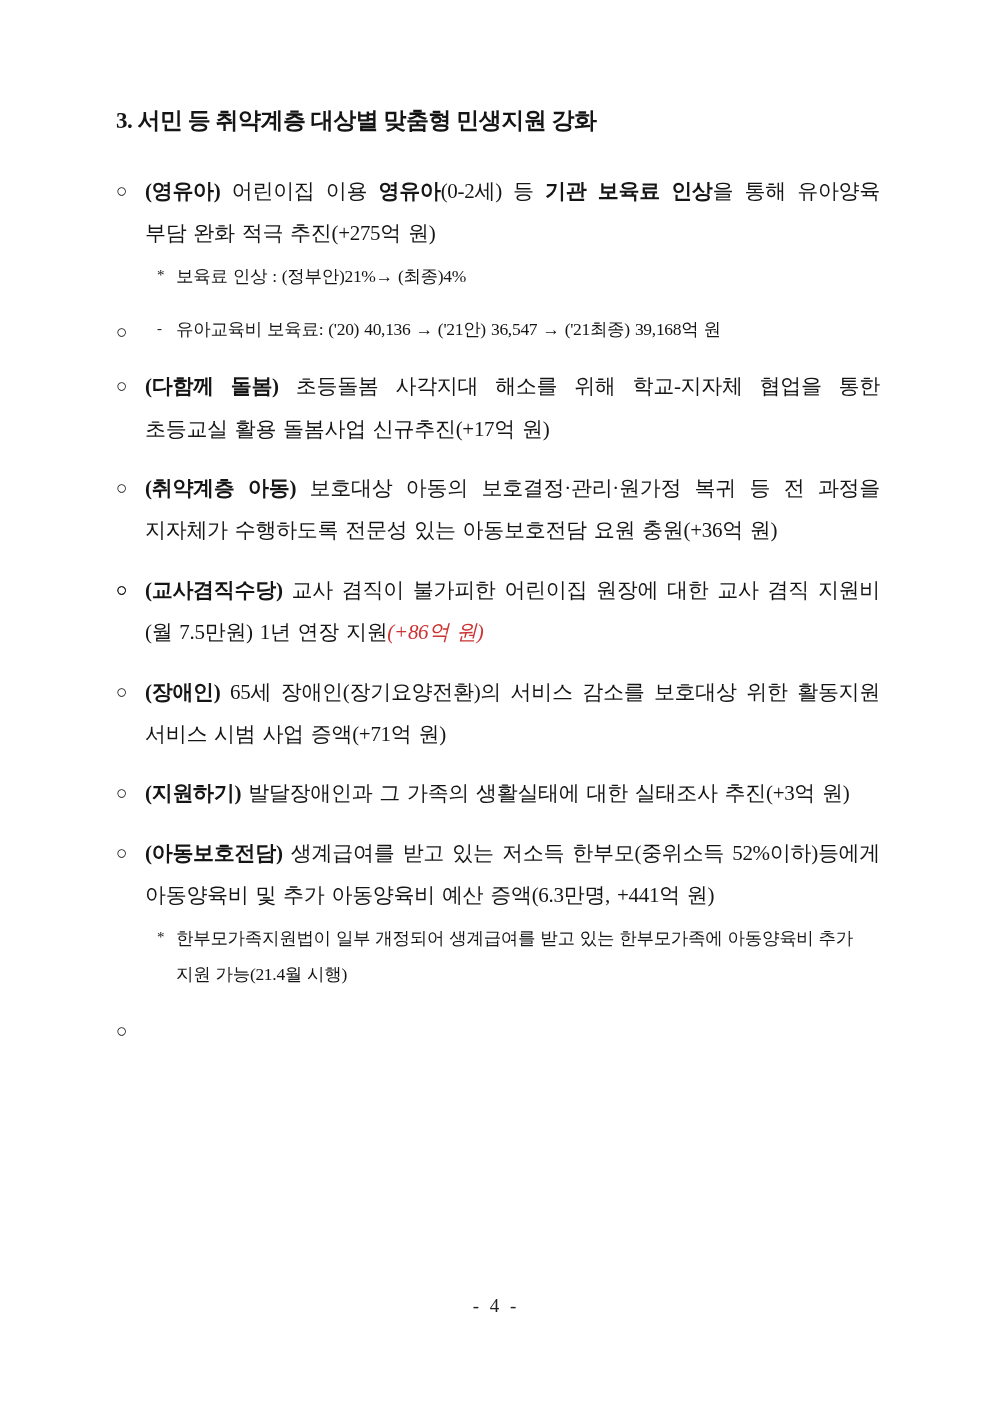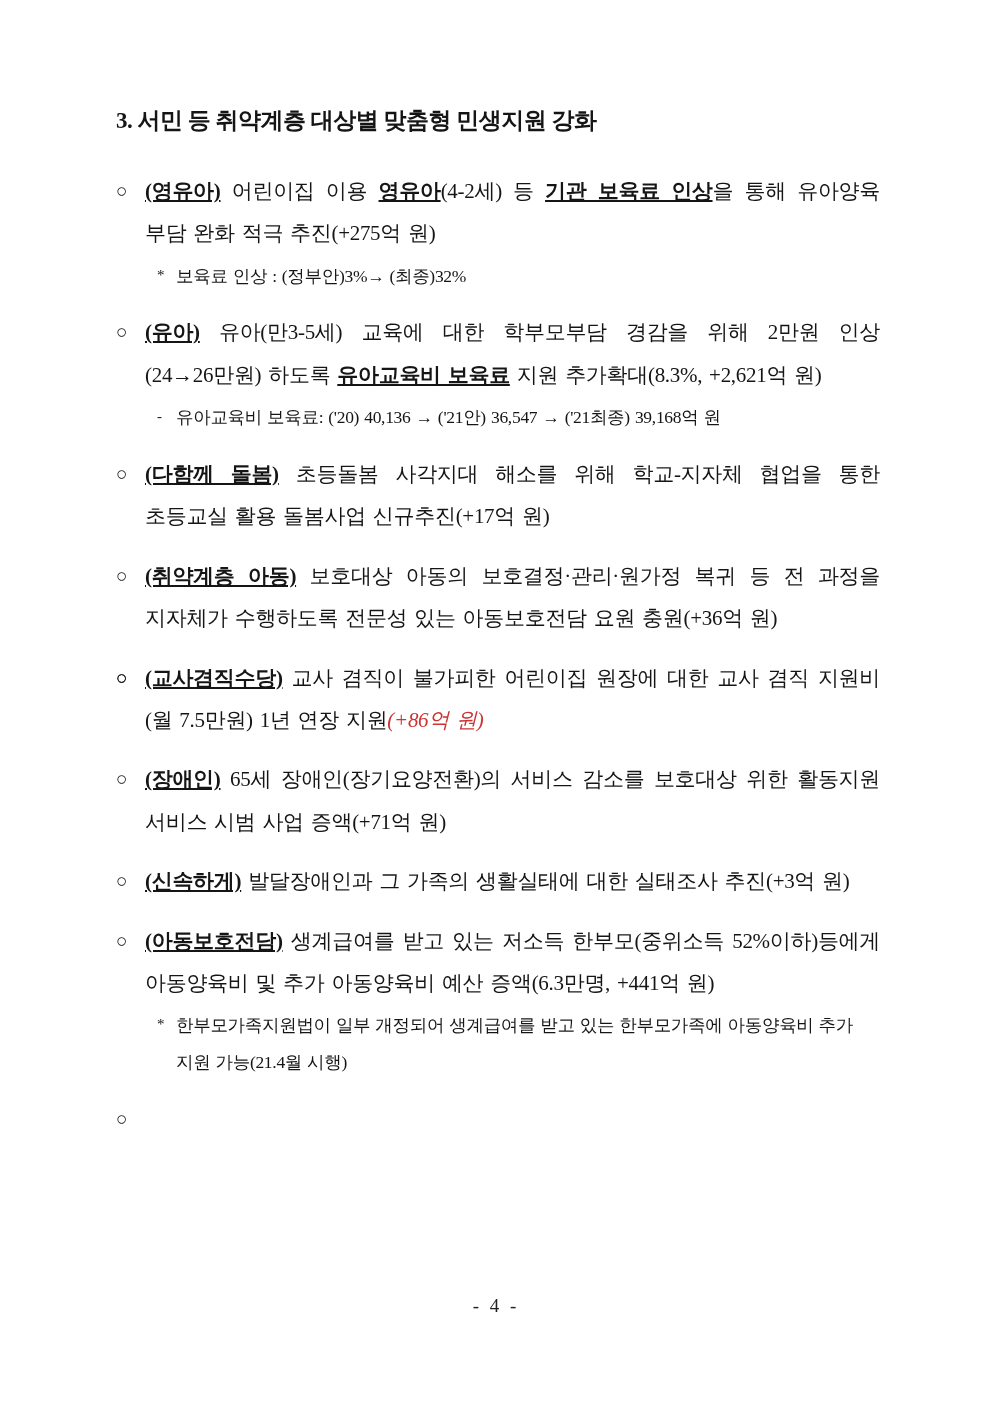--- a/index.html
+++ b/index.html
@@ -37,21 +37,21 @@
     text-align: justify;
     word-break: keep-all;
   }
   .bullet > .marker {
     position: absolute;
     left: 0;
     top: 2px;
     font-size: 19px;
     font-weight: 400;
   }
-  .seg-bold { font-weight: 700; text-decoration: underline; }
+  .seg-bold { font-weight: 700; }
   .seg-red  { color: var(--highlight-red, #cc3333); font-style: italic; }
   .note {
     position: relative;
     font-size: 17.5px;
     font-weight: 400;
     line-height: 2.1;
     letter-spacing: -0.3px;
     word-spacing: 1px;
     margin: 3px 0 2px 10px;
     padding-left: 21px;
@@ -73,25 +73,25 @@
     letter-spacing: 3px;
     color: #222222;
   }
 </style>
 </head>
 <body>
 
 <div class="page">
   <h1 class="title">3. 서민 등 취약계층 대상별 맞춤형 민생지원 강화</h1>
   <div class="bullets">
-      <div class="bullet"><span class="marker">○</span><span><span class="seg-bold">(영유아)</span><span> 어린이집 이용 </span><span class="seg-bold">영유아</span><span>(4-2세) 등 </span><span class="seg-bold">기관 보육료 인상</span><span>을 통해 유아양육 부담 완화 적극 추진(+275억 원)</span></span><div class="note"><span class="note-marker">*</span><span>보육료 인상 : (정부안)3%→ (최종)32%</span></div></div>
-      <div class="bullet"><span class="marker">○</span><span><span class="seg-bold">(유아)</span><span> 유아(만3-5세) 교육에 대한 학부모부담 경감을 위해 2만원 인상 (24→26만원) 하도록 </span><span class="seg-bold">유아교육비 보육료</span><span> 지원 추가확대(8.3%, +2,621억 원)</span></span><div class="note"><span class="note-marker">-</span><span>유아교육비 보육료: ('20) 40,136 → ('21안) 36,547 → ('21최종) 39,168억 원</span></div></div>
+      <div class="bullet"><span class="marker">○</span><span><span class="seg-bold">(영유아)</span><span> 어린이집 이용 </span><span class="seg-bold">영유아</span><span>(0-2세) 등 </span><span class="seg-bold">기관 보육료 인상</span><span>을 통해 유아양육 부담 완화 적극 추진(+275억 원)</span></span><div class="note"><span class="note-marker">*</span><span>보육료 인상 : (정부안)21%→ (최종)4%</span></div></div>
+      <div class="bullet"><span class="marker">○</span><div class="note"><span class="note-marker">-</span><span>유아교육비 보육료: ('20) 40,136 → ('21안) 36,547 → ('21최종) 39,168억 원</span></div></div>
       <div class="bullet"><span class="marker">○</span><span><span class="seg-bold">(다함께 돌봄)</span><span> 초등돌봄 사각지대 해소를 위해 학교-지자체 협업을 통한 초등교실 활용 돌봄사업 신규추진(+17억 원)</span></span></div>
       <div class="bullet"><span class="marker">○</span><span><span class="seg-bold">(취약계층 아동)</span><span> 보호대상 아동의 보호결정·관리·원가정 복귀 등 전 과정을 지자체가 수행하도록 전문성 있는 아동보호전담 요원 충원(+36억 원)</span></span></div>
       <div class="bullet"><span class="marker">○</span></div>
       <div class="bullet"><span class="marker">○</span><span><span class="seg-bold">(교사겸직수당)</span><span> 교사 겸직이 불가피한 어린이집 원장에 대한 교사 겸직 지원비(월 7.5만원) 1년 연장 지원</span><span class="seg-red">(+86억 원)</span></span></div>
       <div class="bullet"><span class="marker">○</span><span><span class="seg-bold">(장애인)</span><span> 65세 장애인(장기요양전환)의 서비스 감소를 보호대상 위한 활동지원 서비스 시범 사업 증액(+71억 원)</span></span></div>
-      <div class="bullet"><span class="marker">○</span><span><span class="seg-bold">(신속하게)</span><span> 발달장애인과 그 가족의 생활실태에 대한 실태조사 추진(+3억 원)</span></span></div>
+      <div class="bullet"><span class="marker">○</span><span><span class="seg-bold">(지원하기)</span><span> 발달장애인과 그 가족의 생활실태에 대한 실태조사 추진(+3억 원)</span></span></div>
       <div class="bullet"><span class="marker">○</span><span><span class="seg-bold">(아동보호전담)</span><span> 생계급여를 받고 있는 저소득 한부모(중위소득 52%이하)등에게 아동양육비 및 추가 아동양육비 예산 증액(6.3만명, +441억 원)</span></span><div class="note"><span class="note-marker">*</span><span>한부모가족지원법이 일부 개정되어 생계급여를 받고 있는 한부모가족에 아동양육비 추가 지원 가능(21.4월 시행)</span></div></div>
       <div class="bullet"><span class="marker">○</span></div>
     </div>
   <div class="page-number">- 4 -</div>
 </div>
 
 </body></html>

